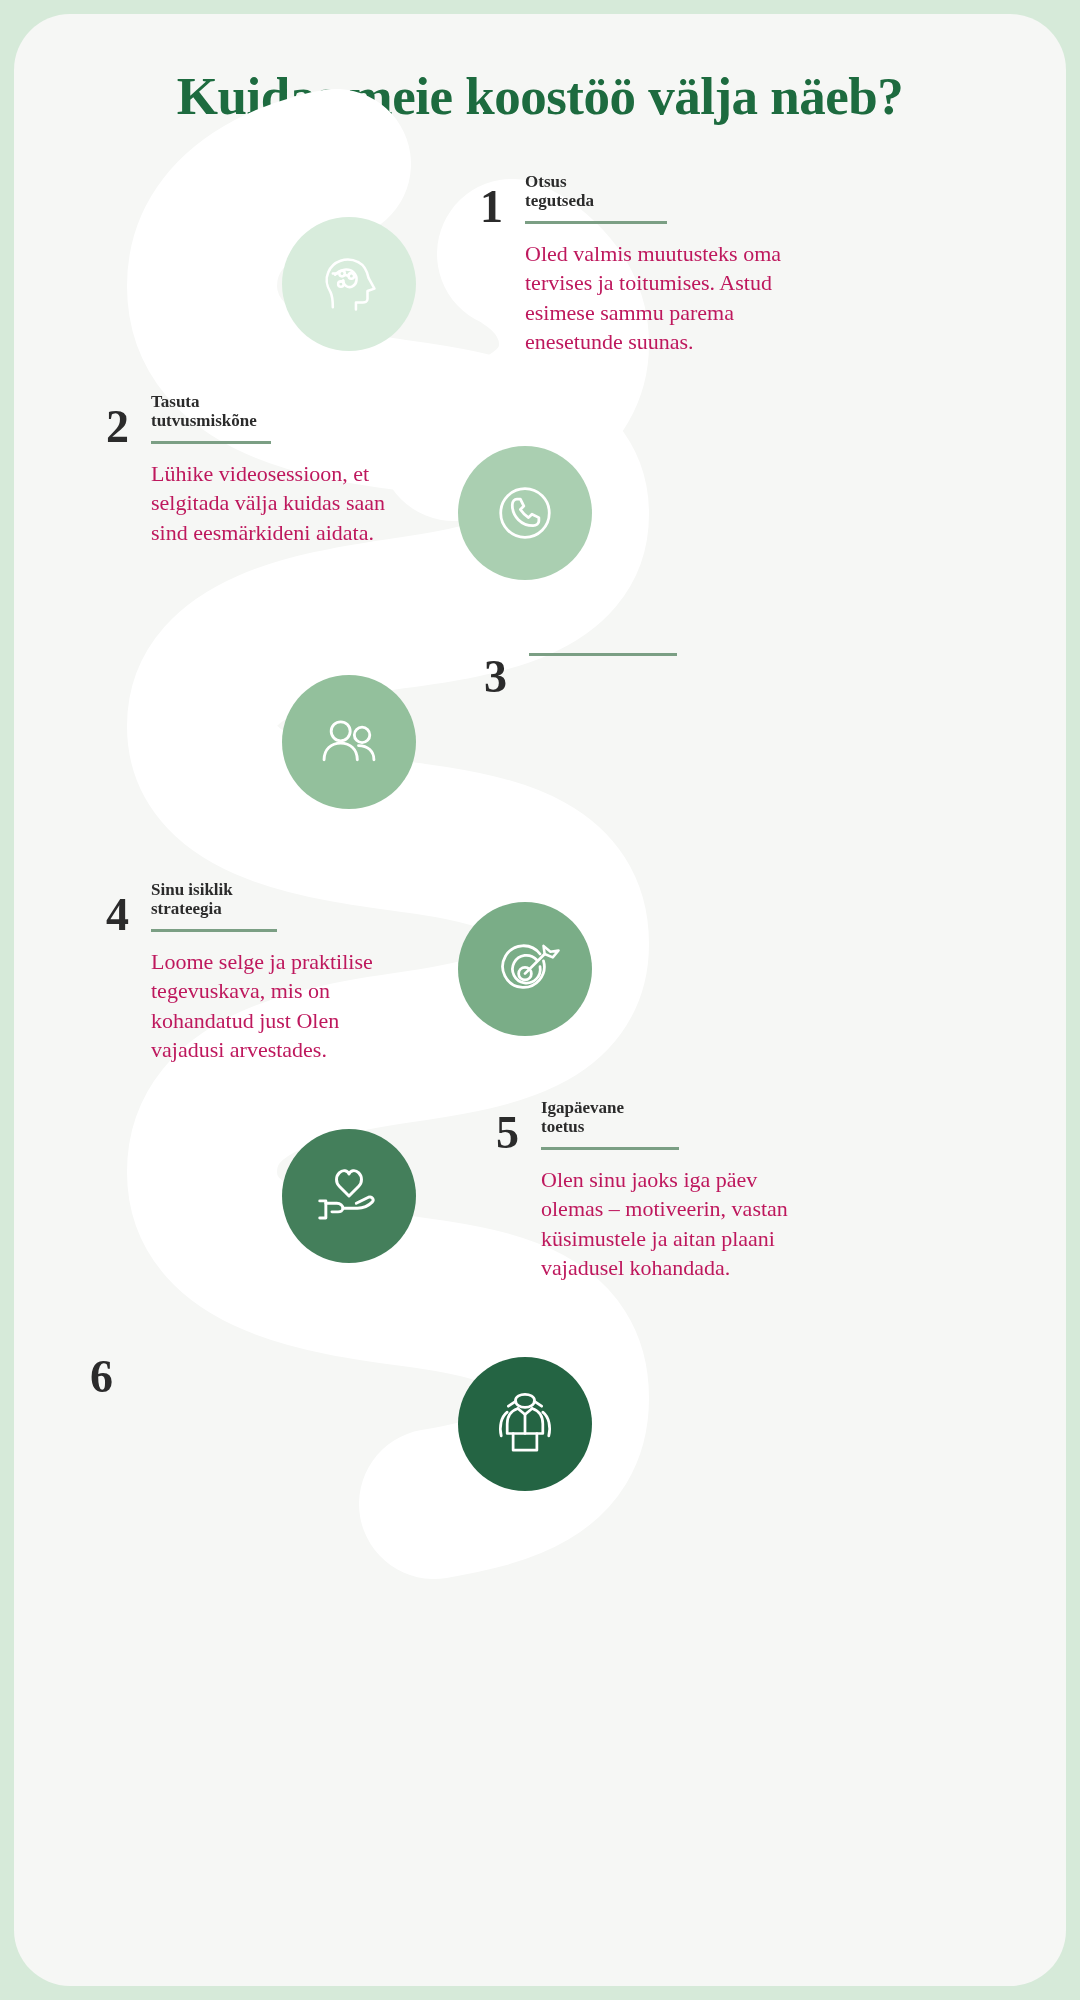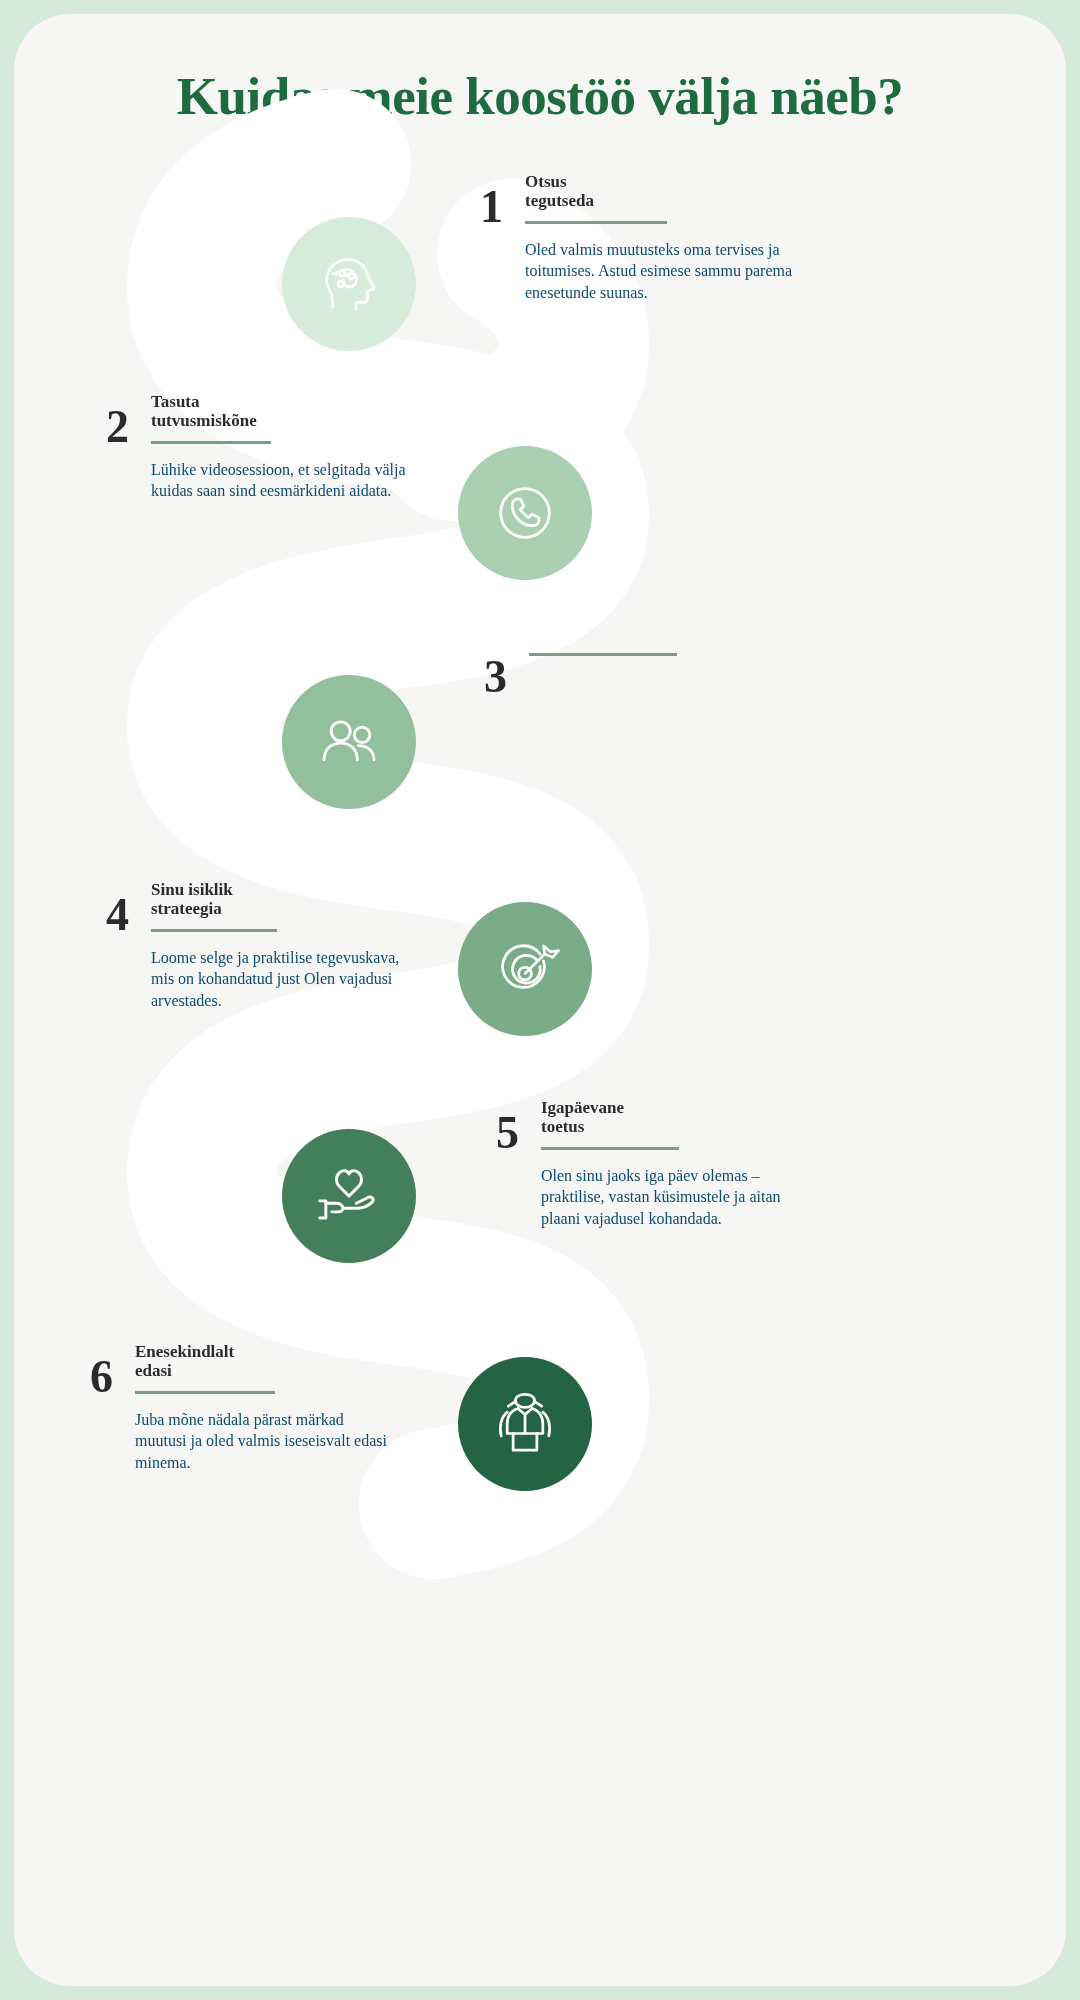--- a/index.html
+++ b/index.html
@@ -70,22 +70,22 @@
     line-height:1.12;
     font-family:"Liberation Serif", serif;
     white-space:pre-line;
   }
   .step .rule{
     height:3px;
     background:#7b9f84;
     margin:11px 0 15px 0;
   }
   .step .desc{
-    font-size:16px;
-    color:#0c4a6e;
+    font-size:22px;
+    color:#be185d;
     line-height:1.33;
     font-family:"Liberation Serif", serif;
   }
 
   
   .step.right .num{margin-right:22px;padding-top:12px;}
   .step.left  .num{margin-right:22px;padding-top:12px;}
 </style>
 </head>
 <body>
@@ -224,27 +224,21 @@
       <div class="desc">Loome selge ja praktilise tegevuskava, mis on kohandatud just Olen vajadusi arvestades.</div>
     </div>
   </div>
 
   <div class="step right" style="left:482px;top:1084px;width:310px;">
     <div class="num">5</div>
     <div class="body">
       <div class="head">Igapäevane
 toetus</div>
       <div class="rule" style="width:138px;"></div>
-      <div class="desc">Olen sinu jaoks iga päev olemas – praktilise, vastan küsimustele ja aitan plaani vajadusel kohandada.</div>
+      <div class="desc">Olen sinu jaoks iga päev olemas – motiveerin, vastan küsimustele ja aitan plaani vajadusel kohandada.</div>
     </div>
   </div>
 
   <div class="step left" style="left:76px;top:1328px;width:300px;">
     <div class="num">6</div>
-    <div class="body">
-      <div class="head">Enesekindlalt
-edasi</div>
-      <div class="rule" style="width:140px;"></div>
-      <div class="desc">Juba mõne nädala pärast märkad muutusi ja oled valmis iseseisvalt edasi minema.</div>
-    </div>
   </div>
 
 </div>
 
 </body></html>

